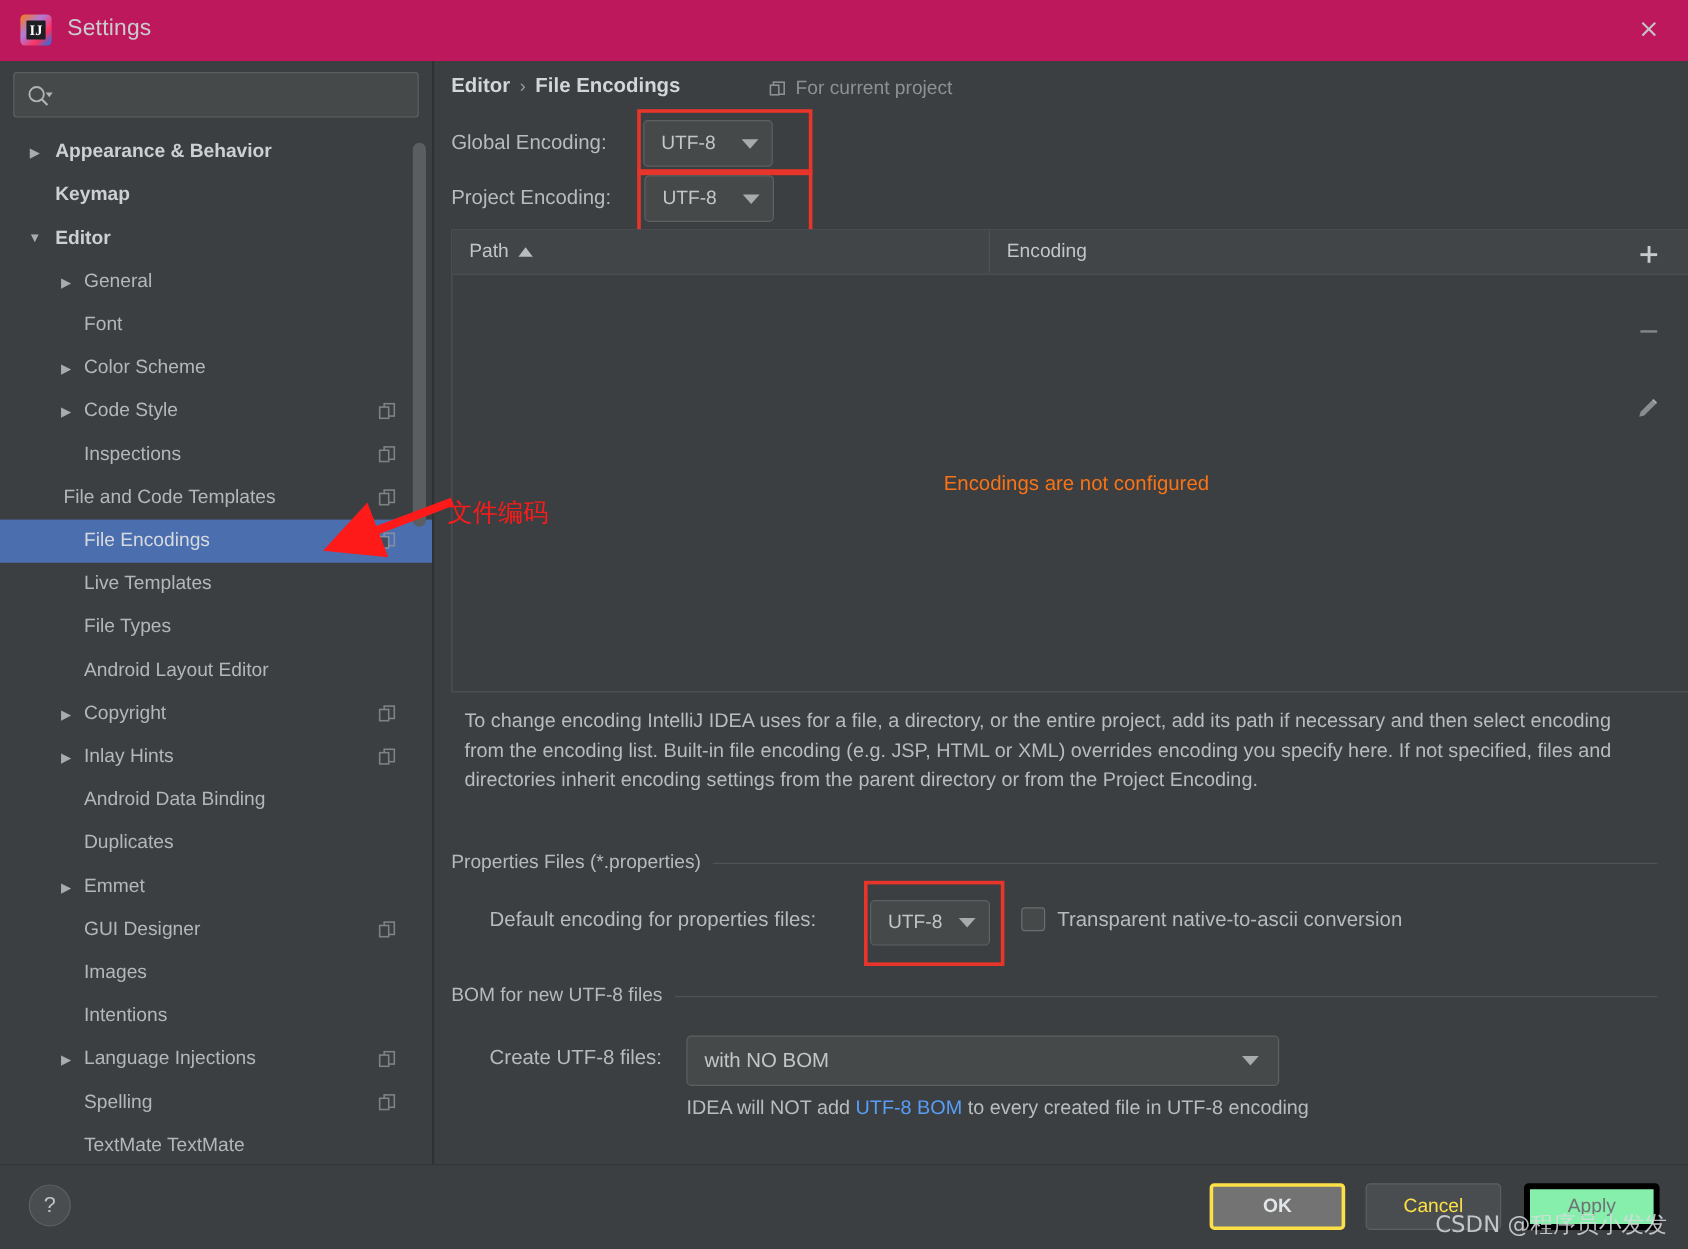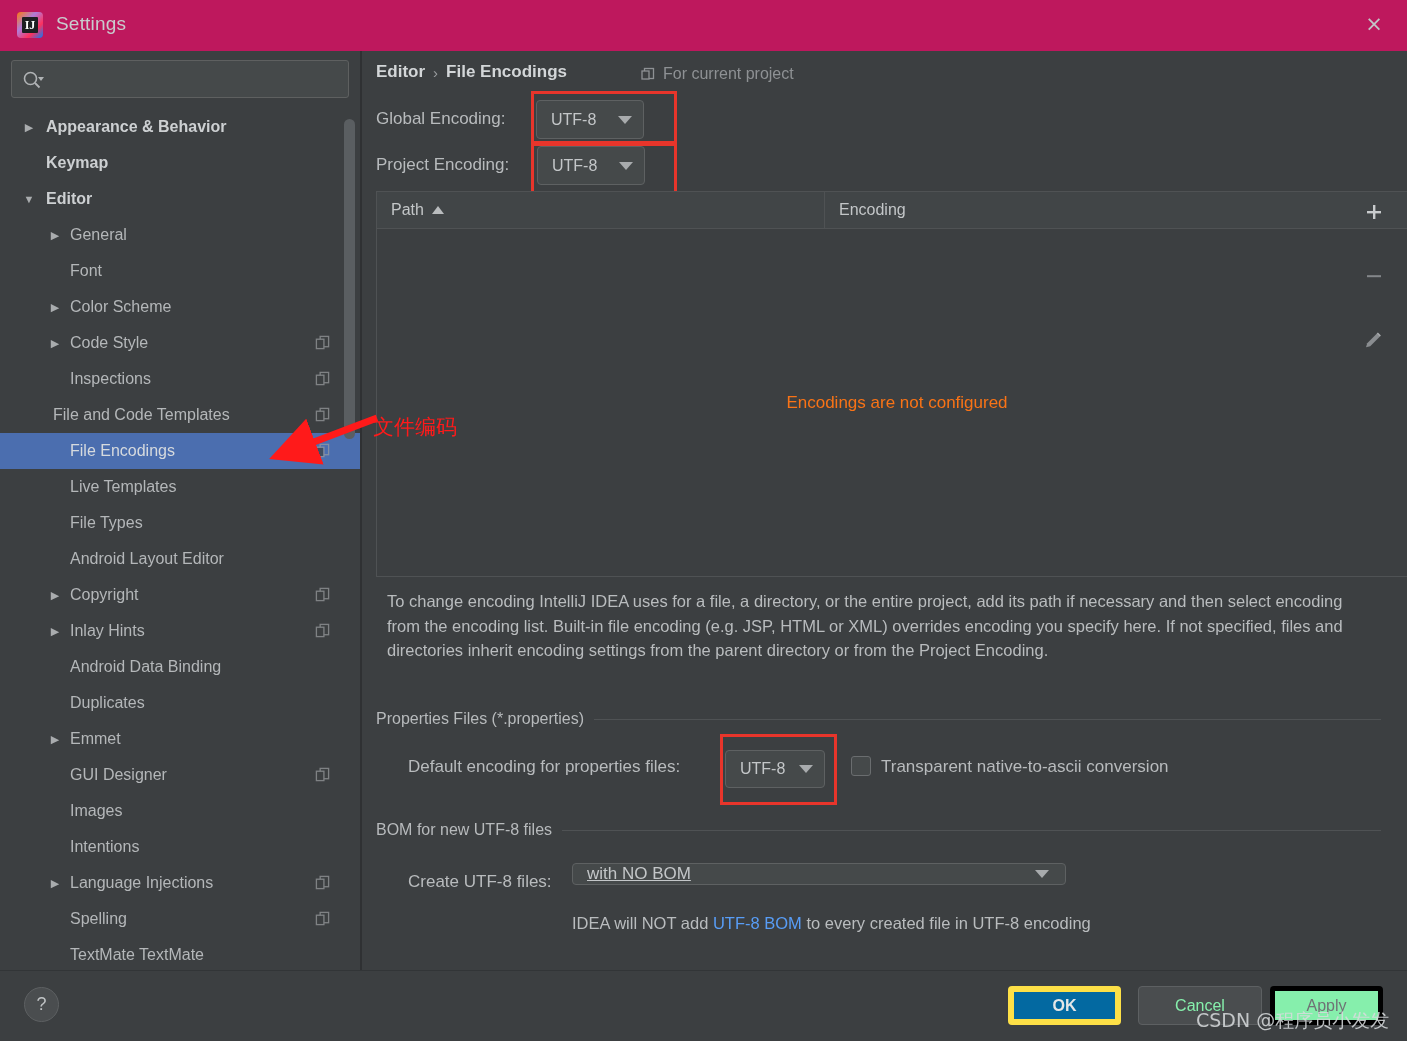--- a/index.html
+++ b/index.html
@@ -223,25 +223,25 @@
     display: flex; align-items: center; justify-content: center;
     font-size: 18px; color: #c0c3c5; cursor: pointer;
   }
   .btn {
     position: absolute; top: 986px; height: 39px;
     border-radius: 4px; display: flex; align-items: center;
     justify-content: center; font-size: 16px; cursor: pointer;
   }
   .btn.ok {
     left: 1008px; width: 113px;
-    background: #0369a1; border: 6px solid #fde047; color: #e3e6e8; font-weight: bold;
+    background: #737373; border: 3px solid #fde047; color: #e3e6e8; font-weight: bold;
   }
   .btn.cancel {
-    left: 1138px; width: 124px;
-    background: #4a4d4f; border: 1px solid #5d6062; color: #86efac;
+    left: 1138px; width: 113px;
+    background: #4a4d4f; border: 1px solid #5d6062; color: #fde047;
   }
   .btn.apply {
     left: 1270px; width: 113px;
     background: #86efac; border: 5px solid #000000; color: #6f7275;
   }
 
   
   .annotation-text {
     position: absolute; left: 373px; top: 413px;
     font-size: 21px; color: #ff1a1a;
@@ -480,21 +480,21 @@
     </div>
     <div class="redbox" style="left:358px; top:683px; width:117px; height:71px;"></div>
     <div class="checkbox" style="left:489px; top:705px;"></div>
     <div class="chk-label" style="left:519px; top:706px;">Transparent native-to-ascii conversion</div>
 
     <div class="group" style="top:770px;">
       <span>BOM for new UTF-8 files</span>
       <span class="line"></span>
     </div>
     <div class="row-label" style="left:46px; top:821px;">Create UTF-8 files:</div>
-    <div class="select-box" style="left:210px; top:812px; width:494px; height:22px;text-decoration:underline;">
+    <div class="select-box" style="left:210px; top:812px; width:494px; height:42px;">
       <span>with NO BOM</span>
       <span class="caret2"></span>
     </div>
     <div class="hint" style="left:210px; top:863px;">
       <span>IDEA will NOT add </span><span class="link">UTF-8 BOM</span><span> to every created file in UTF-8 encoding</span>
     </div>
   </div>
 
   <div class="bottom-bar"></div>
   <div class="help-btn">?</div>

